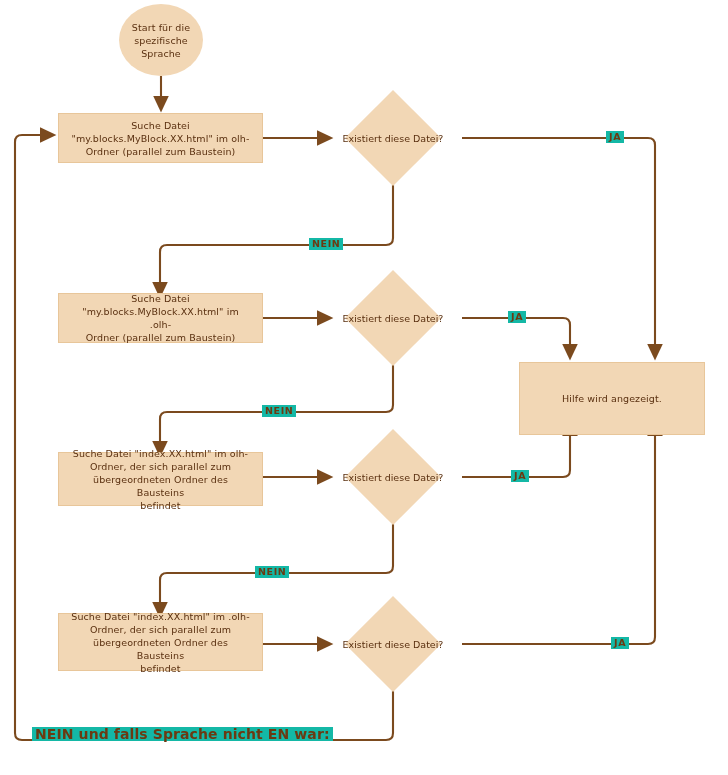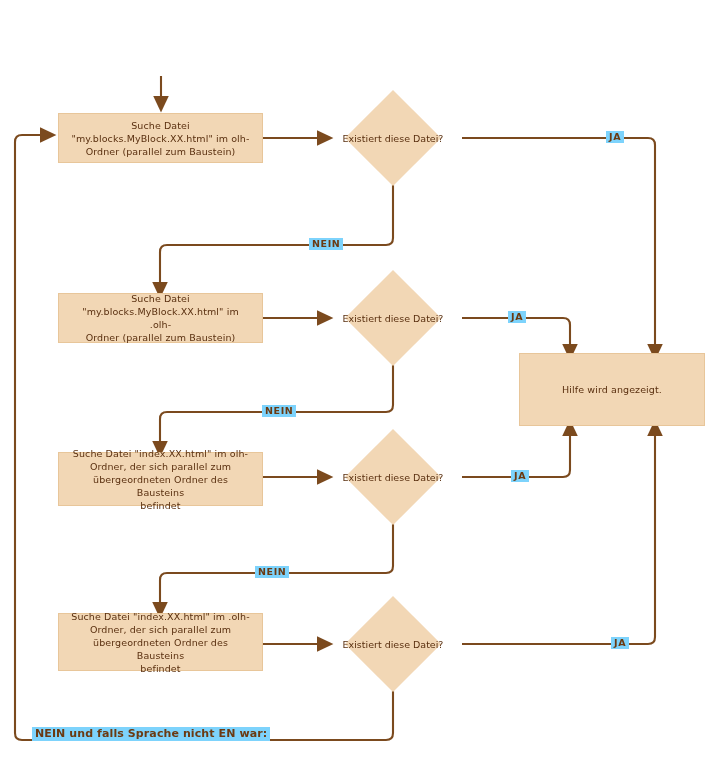--- a/index.html
+++ b/index.html
@@ -70,27 +70,27 @@
     color: #5a3010;
     font-size: 9.5px;
     line-height: 13px;
   }
   .edge-label {
     position: absolute;
     color: #6b3a12;
     font-size: 9.5px;
     font-weight: bold;
     letter-spacing: 0.6px;
-    background: #7dd3fc;
+    background: #14b8a6;
     padding: 0 3px;
     white-space: nowrap;
     line-height: 12px;
   }
   .edge-label.big {
-    font-size: 11px;
+    font-size: 14px;
     letter-spacing: 0.1px;
     line-height: 14px;
     text-align: left;
   }
 </style>
 </head>
 <body>
 
 <div id="canvas">
 
@@ -123,20 +123,23 @@
       <path d="M393,185 L393,238 Q393,245 386,245 L167,245 Q160,245 160,252 L160,290" marker-end="url(#ah)"></path>
 
       <path d="M393,365 L393,405 Q393,412 386,412 L167,412 Q160,412 160,419 L160,449" marker-end="url(#ah)"></path>
 
       <path d="M393,524 L393,566 Q393,573 386,573 L167,573 Q160,573 160,580 L160,610" marker-end="url(#ah)"></path>
 
       <path d="M393,691 L393,733 Q393,740 386,740 L22,740 Q15,740 15,733 L15,142 Q15,135 22,135 L48,135" marker-end="url(#ah)"></path>
     </g>
   </svg>
 
+  <div class="node start" style="left:119px; top:4px; width:84px; height:72px;">
+    <span>Start für die spezifische Sprache</span>
+  </div>
 
   <div class="node proc" style="left:58px; top:113px; width:205px; height:50px;">
     <span>
       <span>Suche Datei</span><br>
       <span>"my.blocks.MyBlock.XX.html" im olh-</span><br>
       <span>Ordner (parallel zum Baustein)</span>
     </span>
   </div>
 
   <div class="diamond-wrap" style="left:359px; top:104px; width:68px; height:68px;">
@@ -178,21 +181,21 @@
       <span>übergeordneten Ordner des Bausteins</span><br>
       <span>befindet</span>
     </span>
   </div>
 
   <div class="diamond-wrap" style="left:359px; top:610px; width:68px; height:68px;">
     <div class="diamond-shape"></div>
     <div class="diamond-label" style="left:-47px; width:162px;">Existiert diese Datei?</div>
   </div>
 
-  <div class="node proc" style="left:519px; top:353px; width:186px; height:73px;">
+  <div class="node proc" style="left:519px; top:362px; width:186px; height:73px;">
     <span>Hilfe wird angezeigt.</span>
   </div>
 
   <div class="edge-label" style="left:606px; top:131px;">JA</div>
   <div class="edge-label" style="left:508px; top:311px;">JA</div>
   <div class="edge-label" style="left:511px; top:470px;">JA</div>
   <div class="edge-label" style="left:611px; top:637px;">JA</div>
 
   <div class="edge-label" style="left:309px; top:238px;">NEIN</div>
   <div class="edge-label" style="left:262px; top:405px;">NEIN</div>

